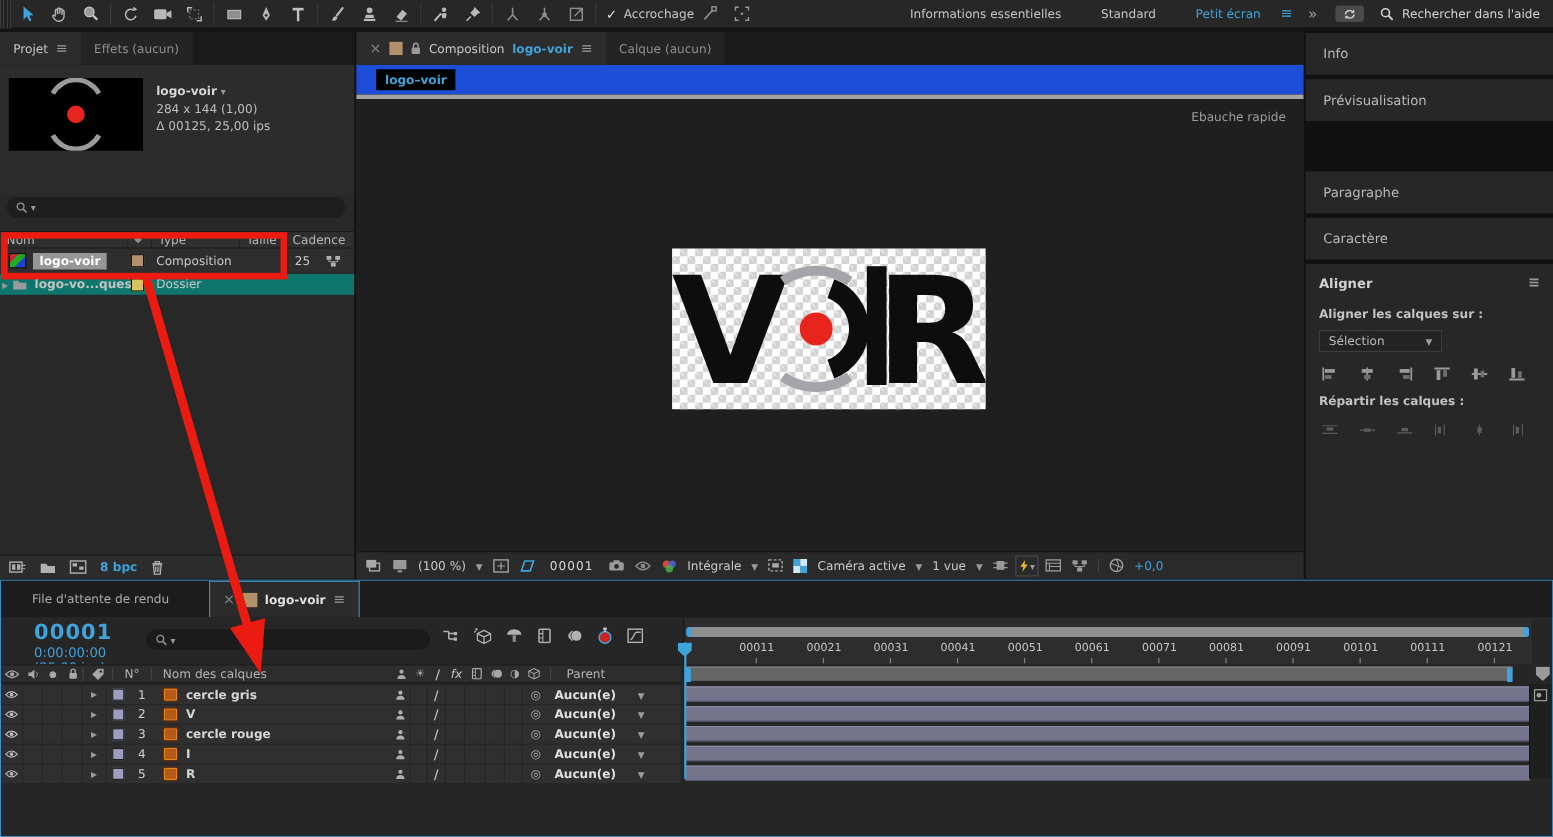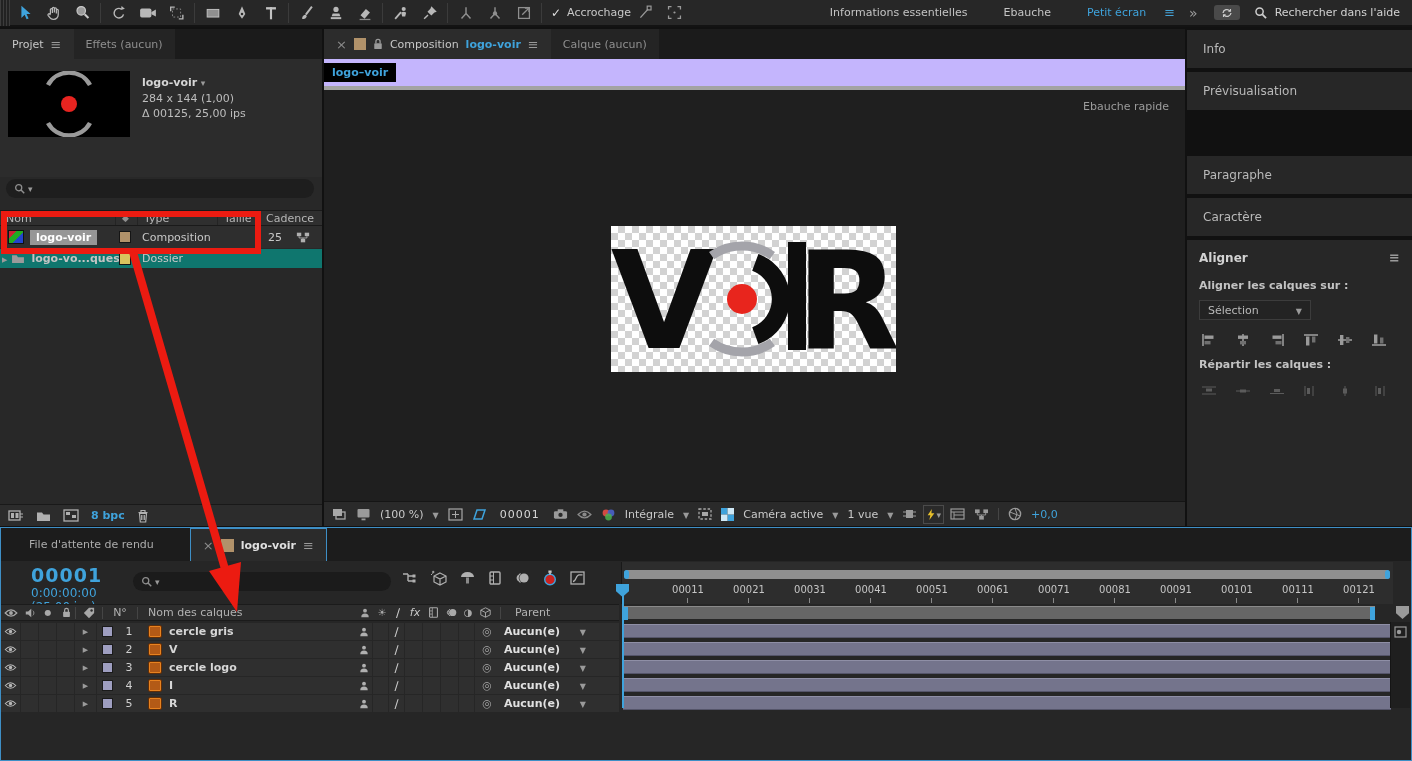--- a/index.html
+++ b/index.html
@@ -47,21 +47,21 @@
 #pinfo .nm{color:#d6d6d6;font-weight:bold}
 #psearch{position:absolute;left:6px;top:150px;width:308px;height:19px;background:#1e1e1e;border-radius:10px;display:flex;align-items:center;padding:0 8px;gap:3px}
 #pcols{position:absolute;left:0;top:181px;width:322px;height:16px;background:#2f2f2f;border-top:1px solid #1a1a1a;border-bottom:1px solid #1a1a1a;display:flex;align-items:center;color:#b5b5b5}
 #pcols .c{padding:0 6px;border-right:1px solid #242424;height:100%;display:flex;align-items:center}
 .prow{position:absolute;left:0;width:322px;height:22px;display:flex;align-items:center;background:#2a2a2a}
 .swatch{width:12px;height:12px;border:1px solid #151515}
 .selname{background:#969696;color:#fff;padding:1px 6px;font-weight:bold}
 #pfooter{position:absolute;left:0;bottom:0;width:322px;height:22px;background:#2c2c2c;border-top:1px solid #191919;display:flex;align-items:center;gap:12px;padding:0 8px}
 .blue{color:#3fa3dc}
 
-#cbread{height:27px;background:#c4b5fd;display:flex;align-items:center;}
+#cbread{height:27px;background:#1d4ed8;display:flex;align-items:center;padding-left:18px}
 #cbread .chip{background:#000;color:#3fa3dc;padding:3px 8px;font-weight:bold}
 #cview{position:relative;height:415px;background:#1f1f1f;border-top:4px solid #a3a3a3}
 #draft{position:absolute;right:16px;top:10px;color:#9b9b9b}
 #logo{position:absolute;left:287px;top:136px;width:285px;height:146px;
  background-color:#fff;
  background-image:linear-gradient(45deg,#d2d2d2 25%,transparent 25%,transparent 75%,#d2d2d2 75%),
                   linear-gradient(45deg,#d2d2d2 25%,transparent 25%,transparent 75%,#d2d2d2 75%);
  background-size:14px 14px;background-position:0 0,7px 7px}
 #cfoot{position:absolute;left:0;bottom:0;width:861px;height:25px;background:#2a2a2a;border-top:1px solid #151515;display:flex;align-items:center;gap:9px;padding:0 8px;color:#c9c9c9;white-space:nowrap}
 .boxed{outline:1px solid #4b4b4b;outline-offset:2px}
@@ -313,21 +313,21 @@
       </svg>
     </div>
   <div class="tool">
       <svg width="17" height="17" viewBox="0 0 20 20">
         <path d="M3,6.5 V3 H6.5 M13.5,3 H17 V6.5 M17,13.5 V17 H13.5 M6.5,17 H3 V13.5" fill="none" stroke="#9a9a9a" stroke-width="1.5"></path>
         <circle cx="10" cy="10" r="1.3" fill="#9a9a9a"></circle>
       </svg>
     </div>
   <div style="flex:1"></div>
   <span class="ws">Informations essentielles</span>
-  <span class="ws">Ebauche</span>
+  <span class="ws">Standard</span>
   <span class="ws active">Petit écran</span>
   <span class="menu blue" style="margin-right:14px"></span>
   <span class="chev" style="margin-right:16px"></span>
   <div style="width:26px;height:15px;background:#4a4a4a;border-radius:3px;display:flex;align-items:center;justify-content:center">
     <svg width="12" height="10" viewBox="0 0 12 10">
         <path d="M2,5 a4,4 0 0 1 7,-2 M10,5 a4,4 0 0 1 -7,2" fill="none" stroke="#ccc" stroke-width="1.3"></path>
         <path d="M9.5,1 v2.2 h-2.2 M2.5,9 V6.8 h2.2" fill="none" stroke="#ccc" stroke-width="1.1"></path>
       </svg>
   </div>
   <div id="helpsearch">
@@ -920,21 +920,21 @@
     <div class="cell" style="width:18px"></div>
     <div class="cell" style="width:18px"></div>
     <div class="cell exp" style="width:22px"></div>
     <div class="cell" style="width:20px;border:none">
         <span class="lswatch"></span>
       </div>
     <div class="cell" style="width:24px;border:none">3</div>
     <div class="cell" style="width:28px;border:none">
         <span class="aiic"></span>
       </div>
-    <div class="lname" style="width:186px">cercle logo</div>
+    <div class="lname" style="width:186px">cercle rouge</div>
     <div class="cell" style="width:18px">
         <svg width="10" height="10" style="color:#b0b0b0">
           <use href="#s-person"></use>
         </svg>
       </div>
     <div class="cell" style="width:16px"></div>
     <div class="cell slash" style="width:16px"></div>
     <div class="cell" style="width:18px"></div>
     <div class="cell" style="width:18px"></div>
     <div class="cell" style="width:18px"></div>

